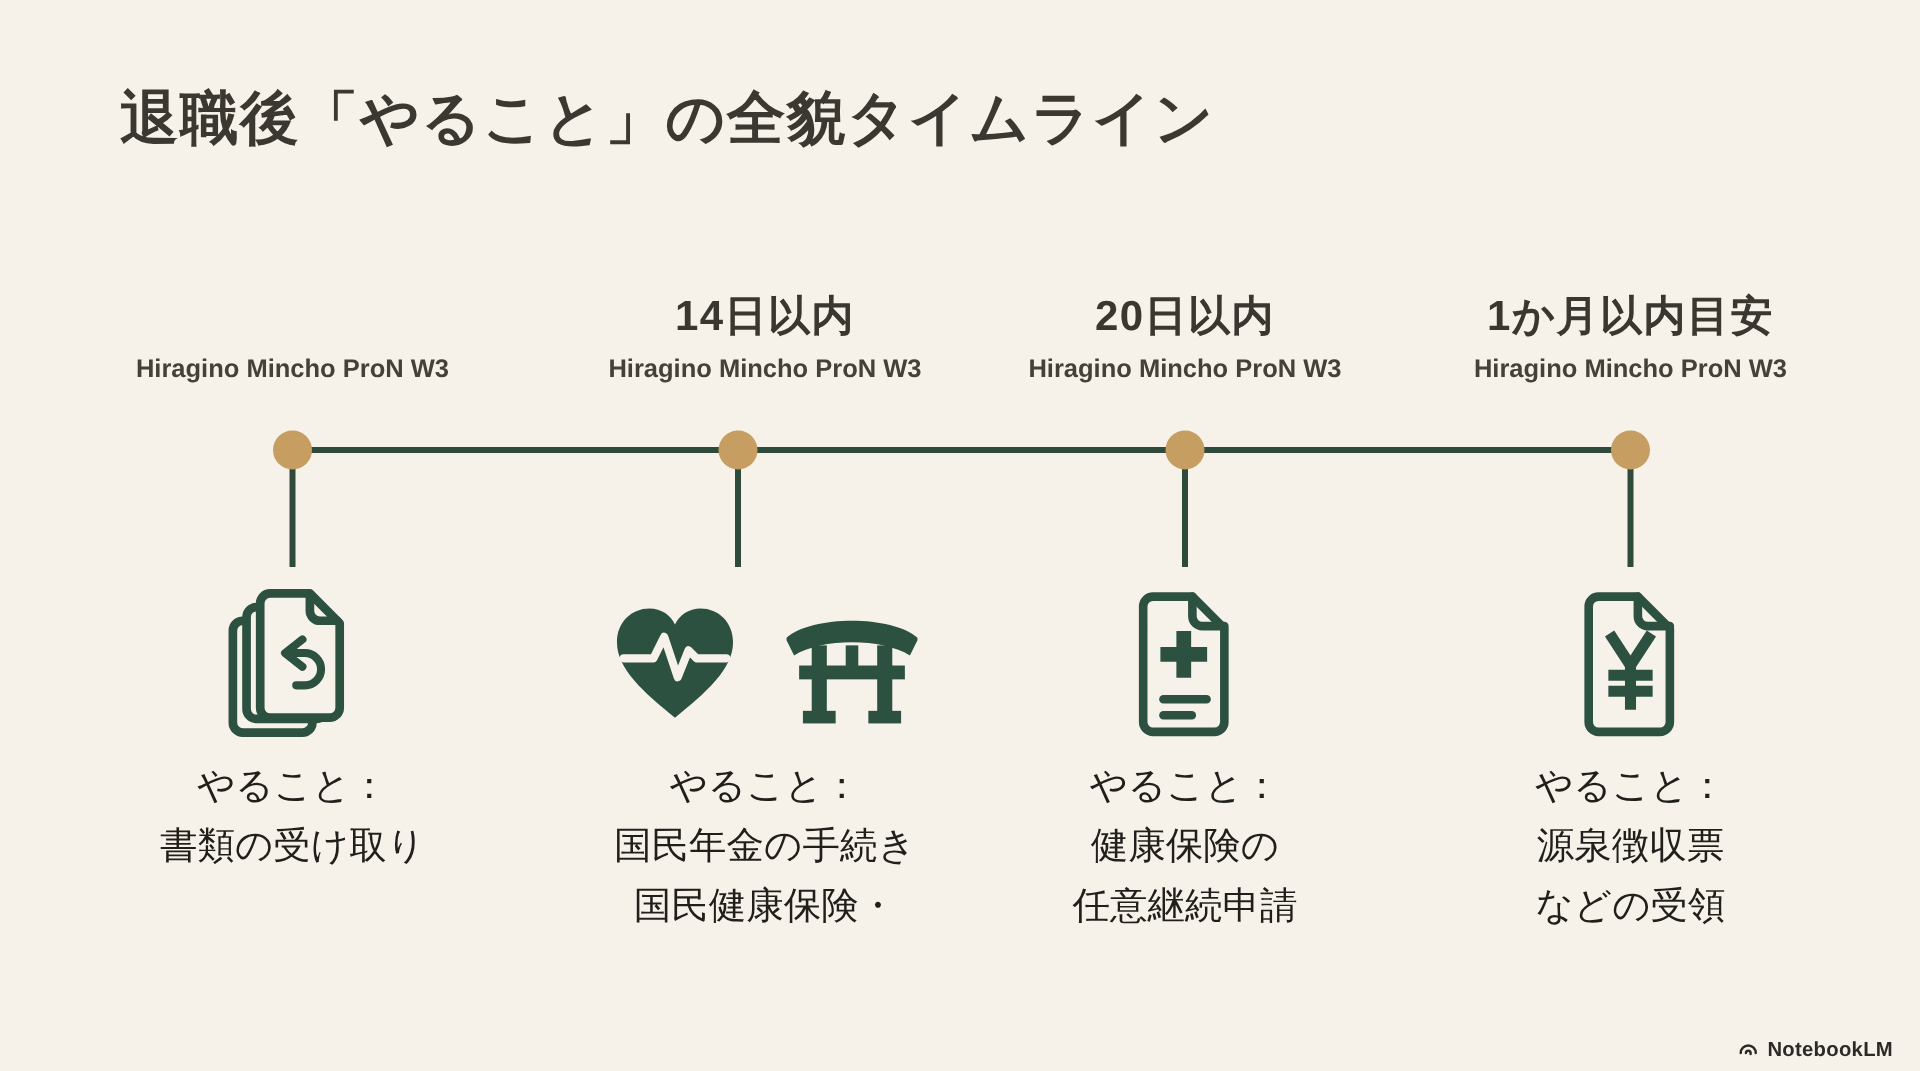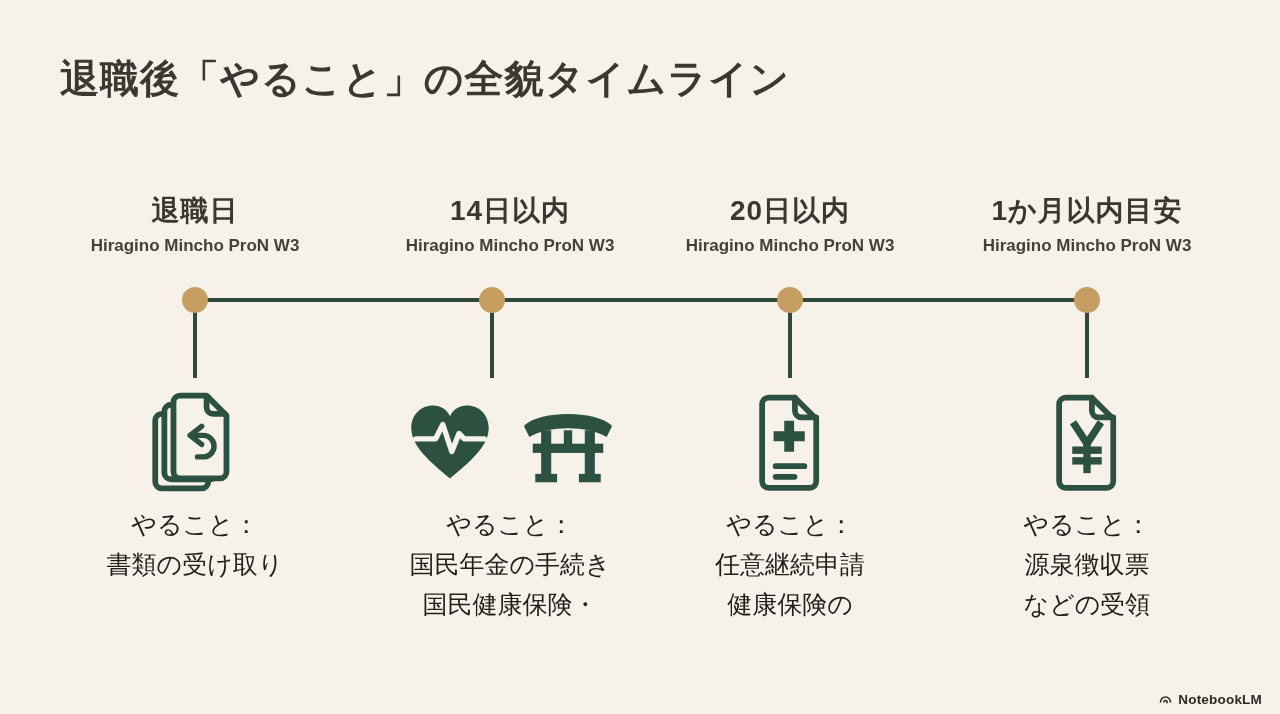--- a/index.html
+++ b/index.html
@@ -7,21 +7,21 @@
   body {
     background: #f7f2e9;
     font-family: "Liberation Sans", "DejaVu Sans", sans-serif;
     position: relative;
     color: #1f1e1b;
   }
   .stage { position: absolute; inset: 0; }
 
   .title {
     position: absolute;
-    left: 60px;
+    left: 80px;
     top: 52px;
     font-size: 39px;
     font-weight: 800;
     letter-spacing: 1px;
     color: #3b3832;
   }
 
   
   .h-line {
     position: absolute;
@@ -121,21 +121,20 @@
   <div class="dot" style="left:182px"></div>
   <div class="dot" style="left:479px"></div>
   <div class="dot" style="left:777px"></div>
   <div class="dot" style="left:1074px"></div>
   <div class="v-line" style="left:193px"></div>
   <div class="v-line" style="left:490px"></div>
   <div class="v-line" style="left:788px"></div>
   <div class="v-line" style="left:1085px"></div>
 
   <div class="col" style="left:45px">
-    <div class="heading">退職日</div>
     <div class="subheading">Hiragino Mincho ProN W3</div>
     <div class="icon-box">
       <span>
         <svg width="94" height="106" viewBox="0 0 112 128" fill="none" stroke="currentColor" stroke-width="7" stroke-linejoin="round" stroke-linecap="round">
           <rect x="8" y="30" width="64" height="90" rx="8" fill="#f7f2e9"></rect>
           <rect x="19" y="19" width="64" height="90" rx="8" fill="#f7f2e9"></rect>
           <path d="M38,8 h32 l24,24 v68 a8,8 0 0 1 -8,8 h-48 a8,8 0 0 1 -8,-8 v-84 a8,8 0 0 1 8,-8 z" fill="#f7f2e9"></path>
           <path d="M70,10 v12 a8,8 0 0 0 8,8 h14"></path>
           <path d="M54,56 h12 a13,13 0 0 1 0,26 h-7" stroke-width="6.5"></path>
           <path d="M64,45 L50,56 L64,67" stroke-width="6.5"></path>
@@ -186,22 +185,22 @@
           <path d="M24,8 h32 l26,26 v76 a8,8 0 0 1 -8,8 h-50 a8,8 0 0 1 -8,-8 v-94 a8,8 0 0 1 8,-8 z"></path>
           <path d="M56,8 v16 a8,8 0 0 0 8,8 h18"></path>
           <path d="M43,36 h12 v13 h13 v12 h-13 v13 h-12 v-13 h-13 v-12 h13 z" fill="currentColor" stroke="none"></path>
           <rect x="29" y="88" width="42" height="7" rx="3.5" fill="currentColor" stroke="none"></rect>
           <rect x="29" y="101" width="30" height="7" rx="3.5" fill="currentColor" stroke="none"></rect>
         </svg>
       </span>
     </div>
     <div class="tasks">
       <div>やること：</div>
+      <div>健康保険の</div>
       <div>任意継続申請</div>
-      <div>健康保険の</div>
     </div>
   </div>
 
   <div class="col" style="left:937px">
     <div class="heading">1か月以内目安</div>
     <div class="subheading">Hiragino Mincho ProN W3</div>
     <div class="icon-box">
       <span>
         <svg width="82" height="102" viewBox="0 0 100 124" fill="none" stroke="currentColor" stroke-width="7" stroke-linejoin="round" stroke-linecap="round">
           <path d="M24,8 h32 l26,26 v76 a8,8 0 0 1 -8,8 h-50 a8,8 0 0 1 -8,-8 v-94 a8,8 0 0 1 8,-8 z"></path>

